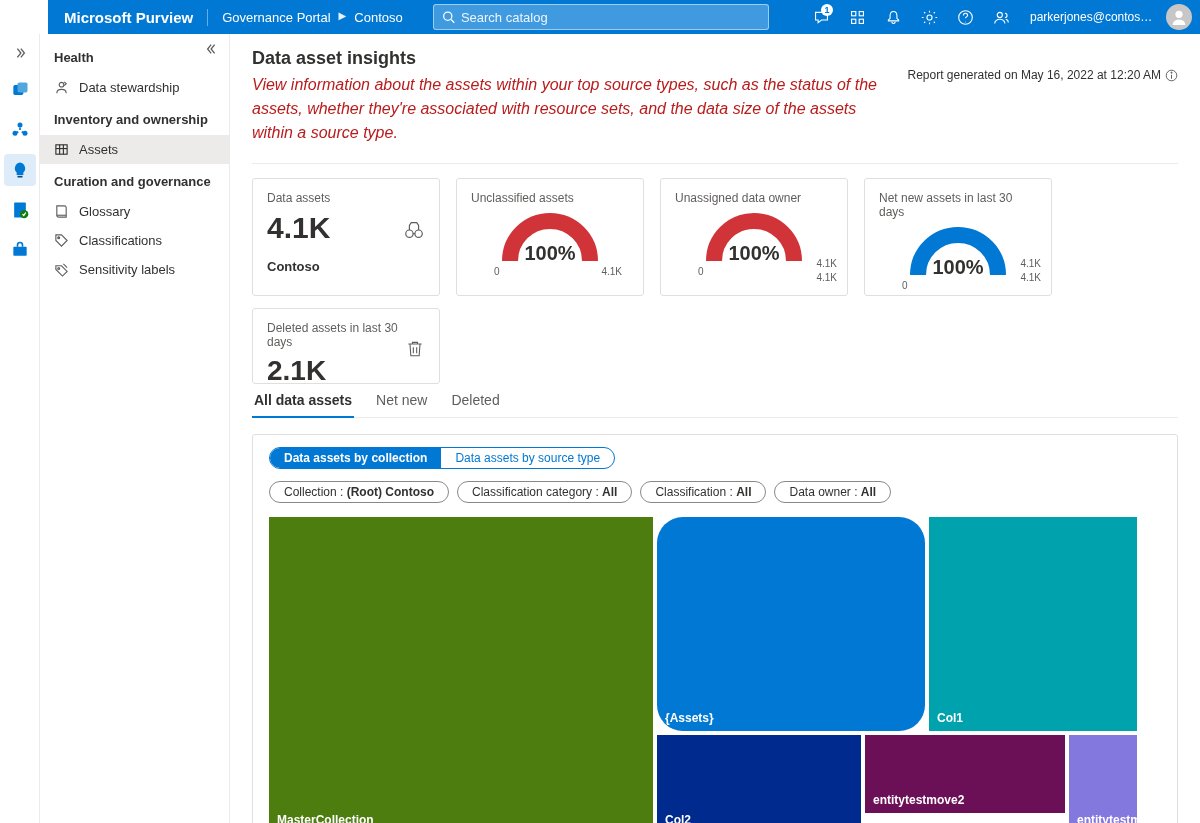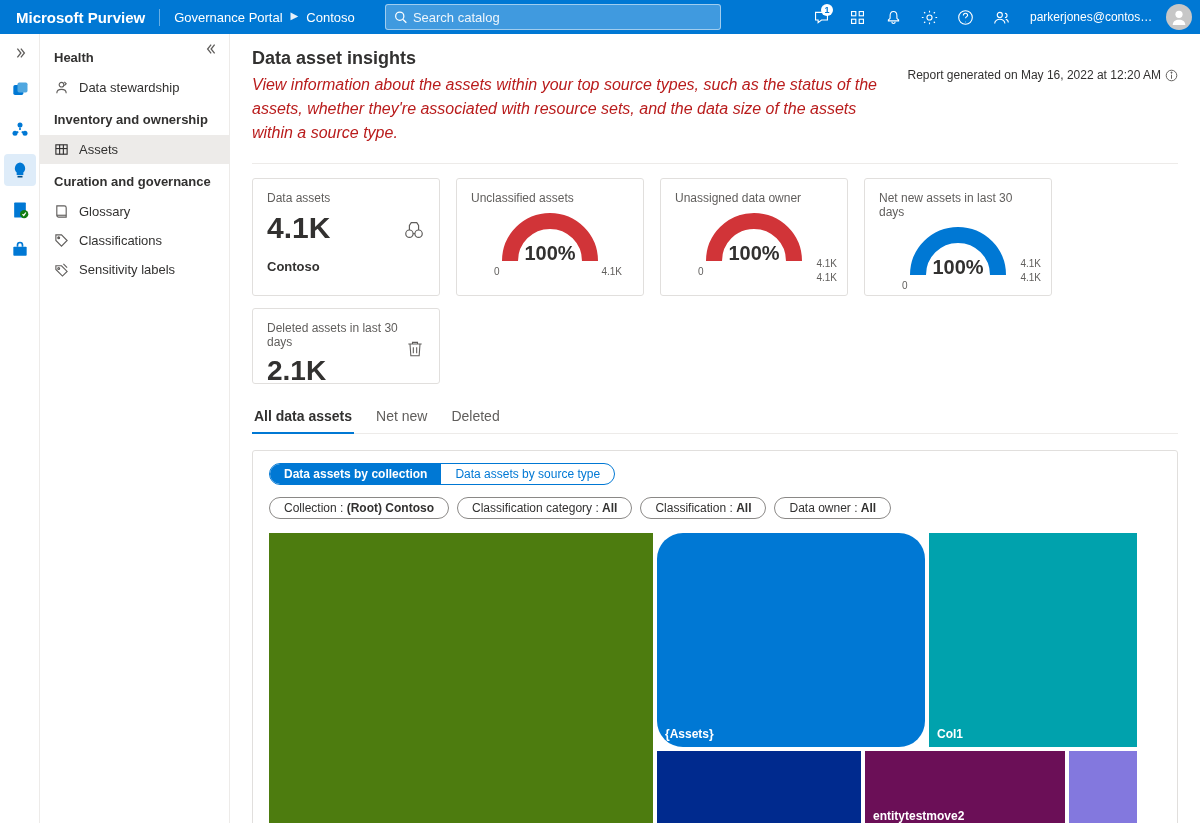--- a/index.html
+++ b/index.html
@@ -1,18 +1,18 @@
 <!DOCTYPE html>
 <html><head>
 <meta charset="utf-8">
 <style>
 * { box-sizing: border-box; margin: 0; padding: 0; }
 body { font-family: "Segoe UI", -apple-system, sans-serif; font-size: 13px; color: #323130; background: #fff; overflow: hidden; width: 1200px; height: 823px; }
 
-.topbar { height: 34px; background: #0078d4; color: #fff; display: flex; align-items: center; padding: 0 8px 0 16px; }
+.topbar { height: 34px; background: #0078d4; color: #fff; display: flex; align-items: center; padding: 0 8px 0 16px; margin-left: 48px; }
 .brand { font-size: 15px; font-weight: 600; padding-right: 14px; border-right: 1px solid rgba(255,255,255,0.4); }
 .bc { display: flex; align-items: flex-start; padding-left: 14px; font-size: 13px; gap: 8px; }
 .bc-sep { font-size: 10px; opacity: 0.9; }
 .search { margin-left: 30px; width: 336px; height: 26px; background: rgba(255,255,255,0.25); border: 1px solid rgba(255,255,255,0.5); border-radius: 3px; display: flex; align-items: center; padding: 0 8px; }
 .search svg { width: 14px; height: 14px; margin-right: 6px; }
 .search input { background: transparent; border: none; outline: none; color: #fff; font-size: 13px; width: 100%; }
 .search input::placeholder { color: rgba(255,255,255,0.9); }
 .top-actions { margin-left: auto; display: flex; align-items: center; gap: 2px; }
 .icon-btn { width: 34px; height: 34px; display: flex; align-items: center; justify-content: center; cursor: pointer; position: relative; }
 .icon-btn svg { width: 17px; height: 17px; }
@@ -54,21 +54,21 @@
 .gauge-arc { position: absolute; inset: 0; }
 .gauge-pct { position: absolute; bottom: 2px; left: 0; right: 0; text-align: center; font-size: 20px; font-weight: 700; }
 .gauge-left-lbl { position: absolute; left: -6px; bottom: -10px; font-size: 10px; color: #605e5c; }
 .gauge-right-lbl { position: absolute; right: -22px; bottom: -10px; font-size: 10px; color: #605e5c; }
 .gauge-stack { position: absolute; right: 10px; bottom: 10px; font-size: 10px; color: #605e5c; text-align: left; line-height: 1.4; }
 
 .card2 { border: 1px solid #e1dfdd; border-radius: 3px; padding: 12px 14px; width: 188px; height: 76px; position: relative; margin-top: 12px; }
 
 .hr { border: none; border-top: 1px solid #edebe9; margin: 18px 0 0; }
 
-.tabs { display: flex; gap: 20px; border-bottom: 1px solid #edebe9; margin-top: 16px; }
+.tabs { display: flex; gap: 20px; border-bottom: 1px solid #edebe9; }
 .tab { padding: 8px 2px; font-size: 14px; cursor: pointer; color: #605e5c; }
 .tab.active { color: #323130; font-weight: 600; border-bottom: 2px solid #0078d4; margin-bottom: -1px; }
 
 .panel { border: 1px solid #e1dfdd; border-radius: 3px; margin-top: 16px; padding: 12px 16px 16px; }
 .pill-group { display: inline-flex; border: 1px solid #0078d4; border-radius: 14px; overflow: hidden; height: 22px; }
 .pill { padding: 2px 14px; font-size: 12px; cursor: pointer; display: flex; align-items: center; }
 .pill.active { background: #0078d4; color: #fff; font-weight: 600; }
 .pill.inactive { color: #0078d4; }
 .filters { display: flex; gap: 8px; margin-top: 12px; }
 .filter { border: 1px solid #8a8886; border-radius: 12px; padding: 3px 14px; font-size: 12px; cursor: pointer; }

